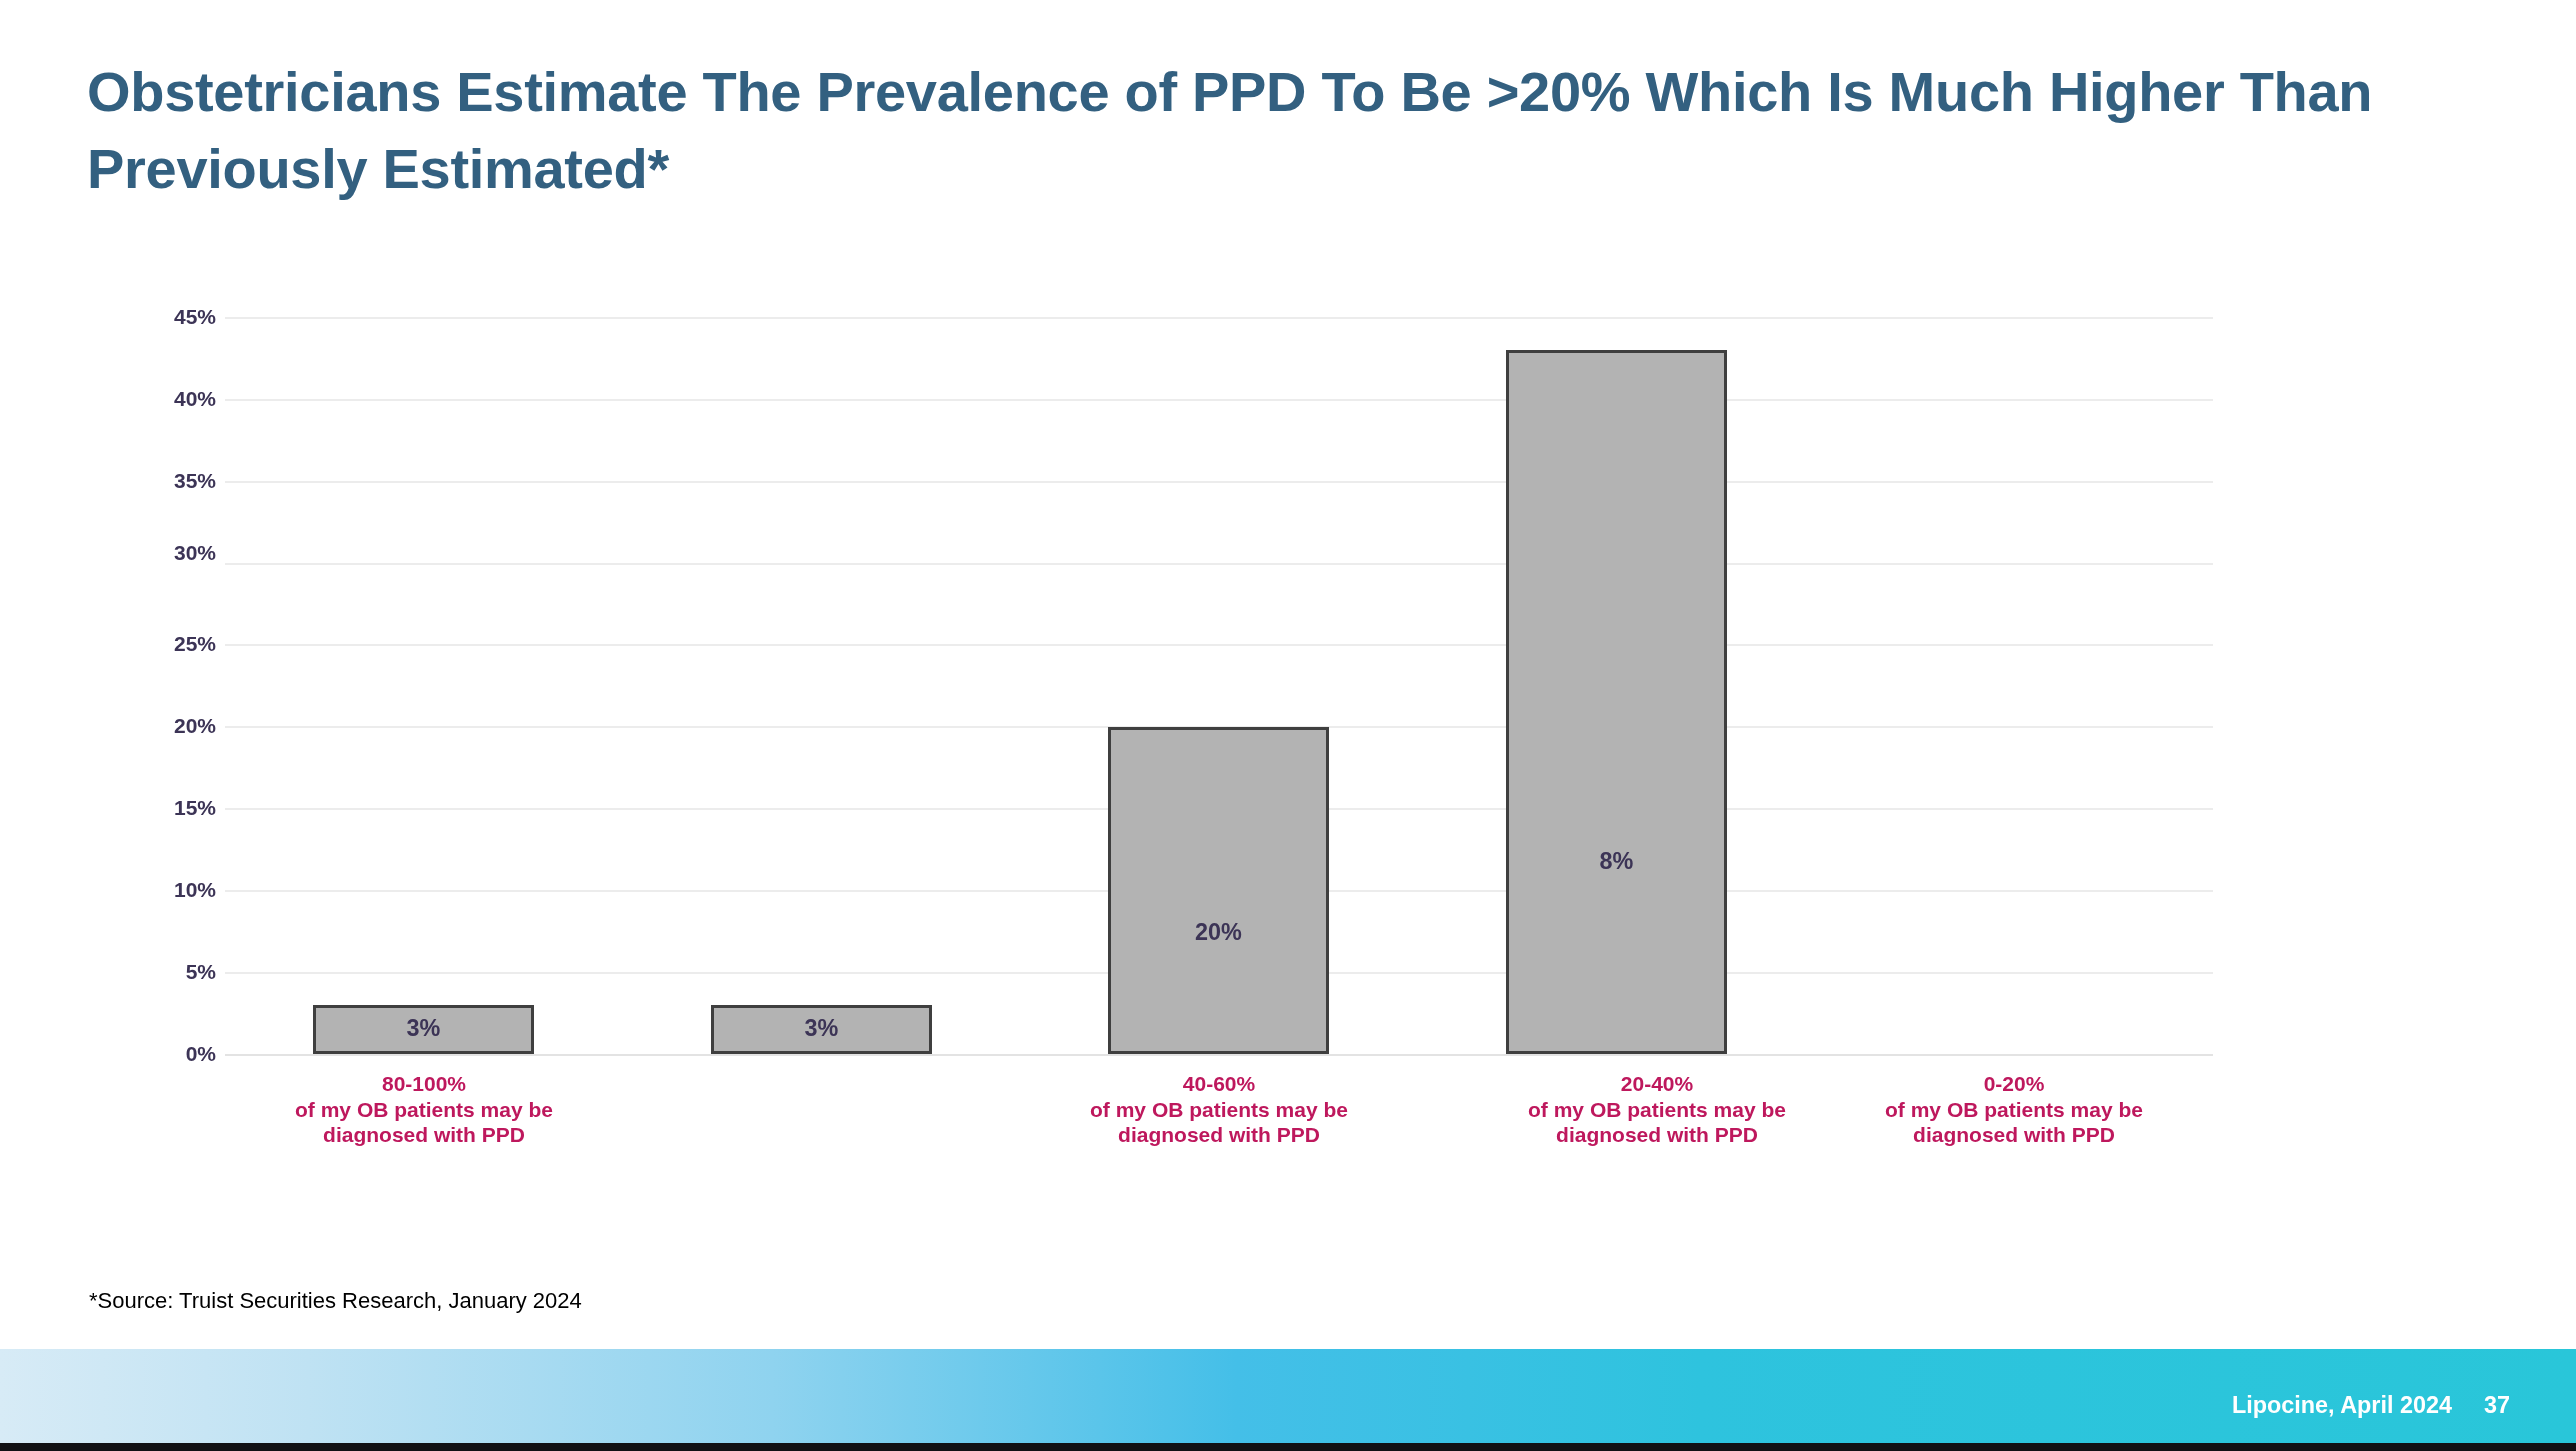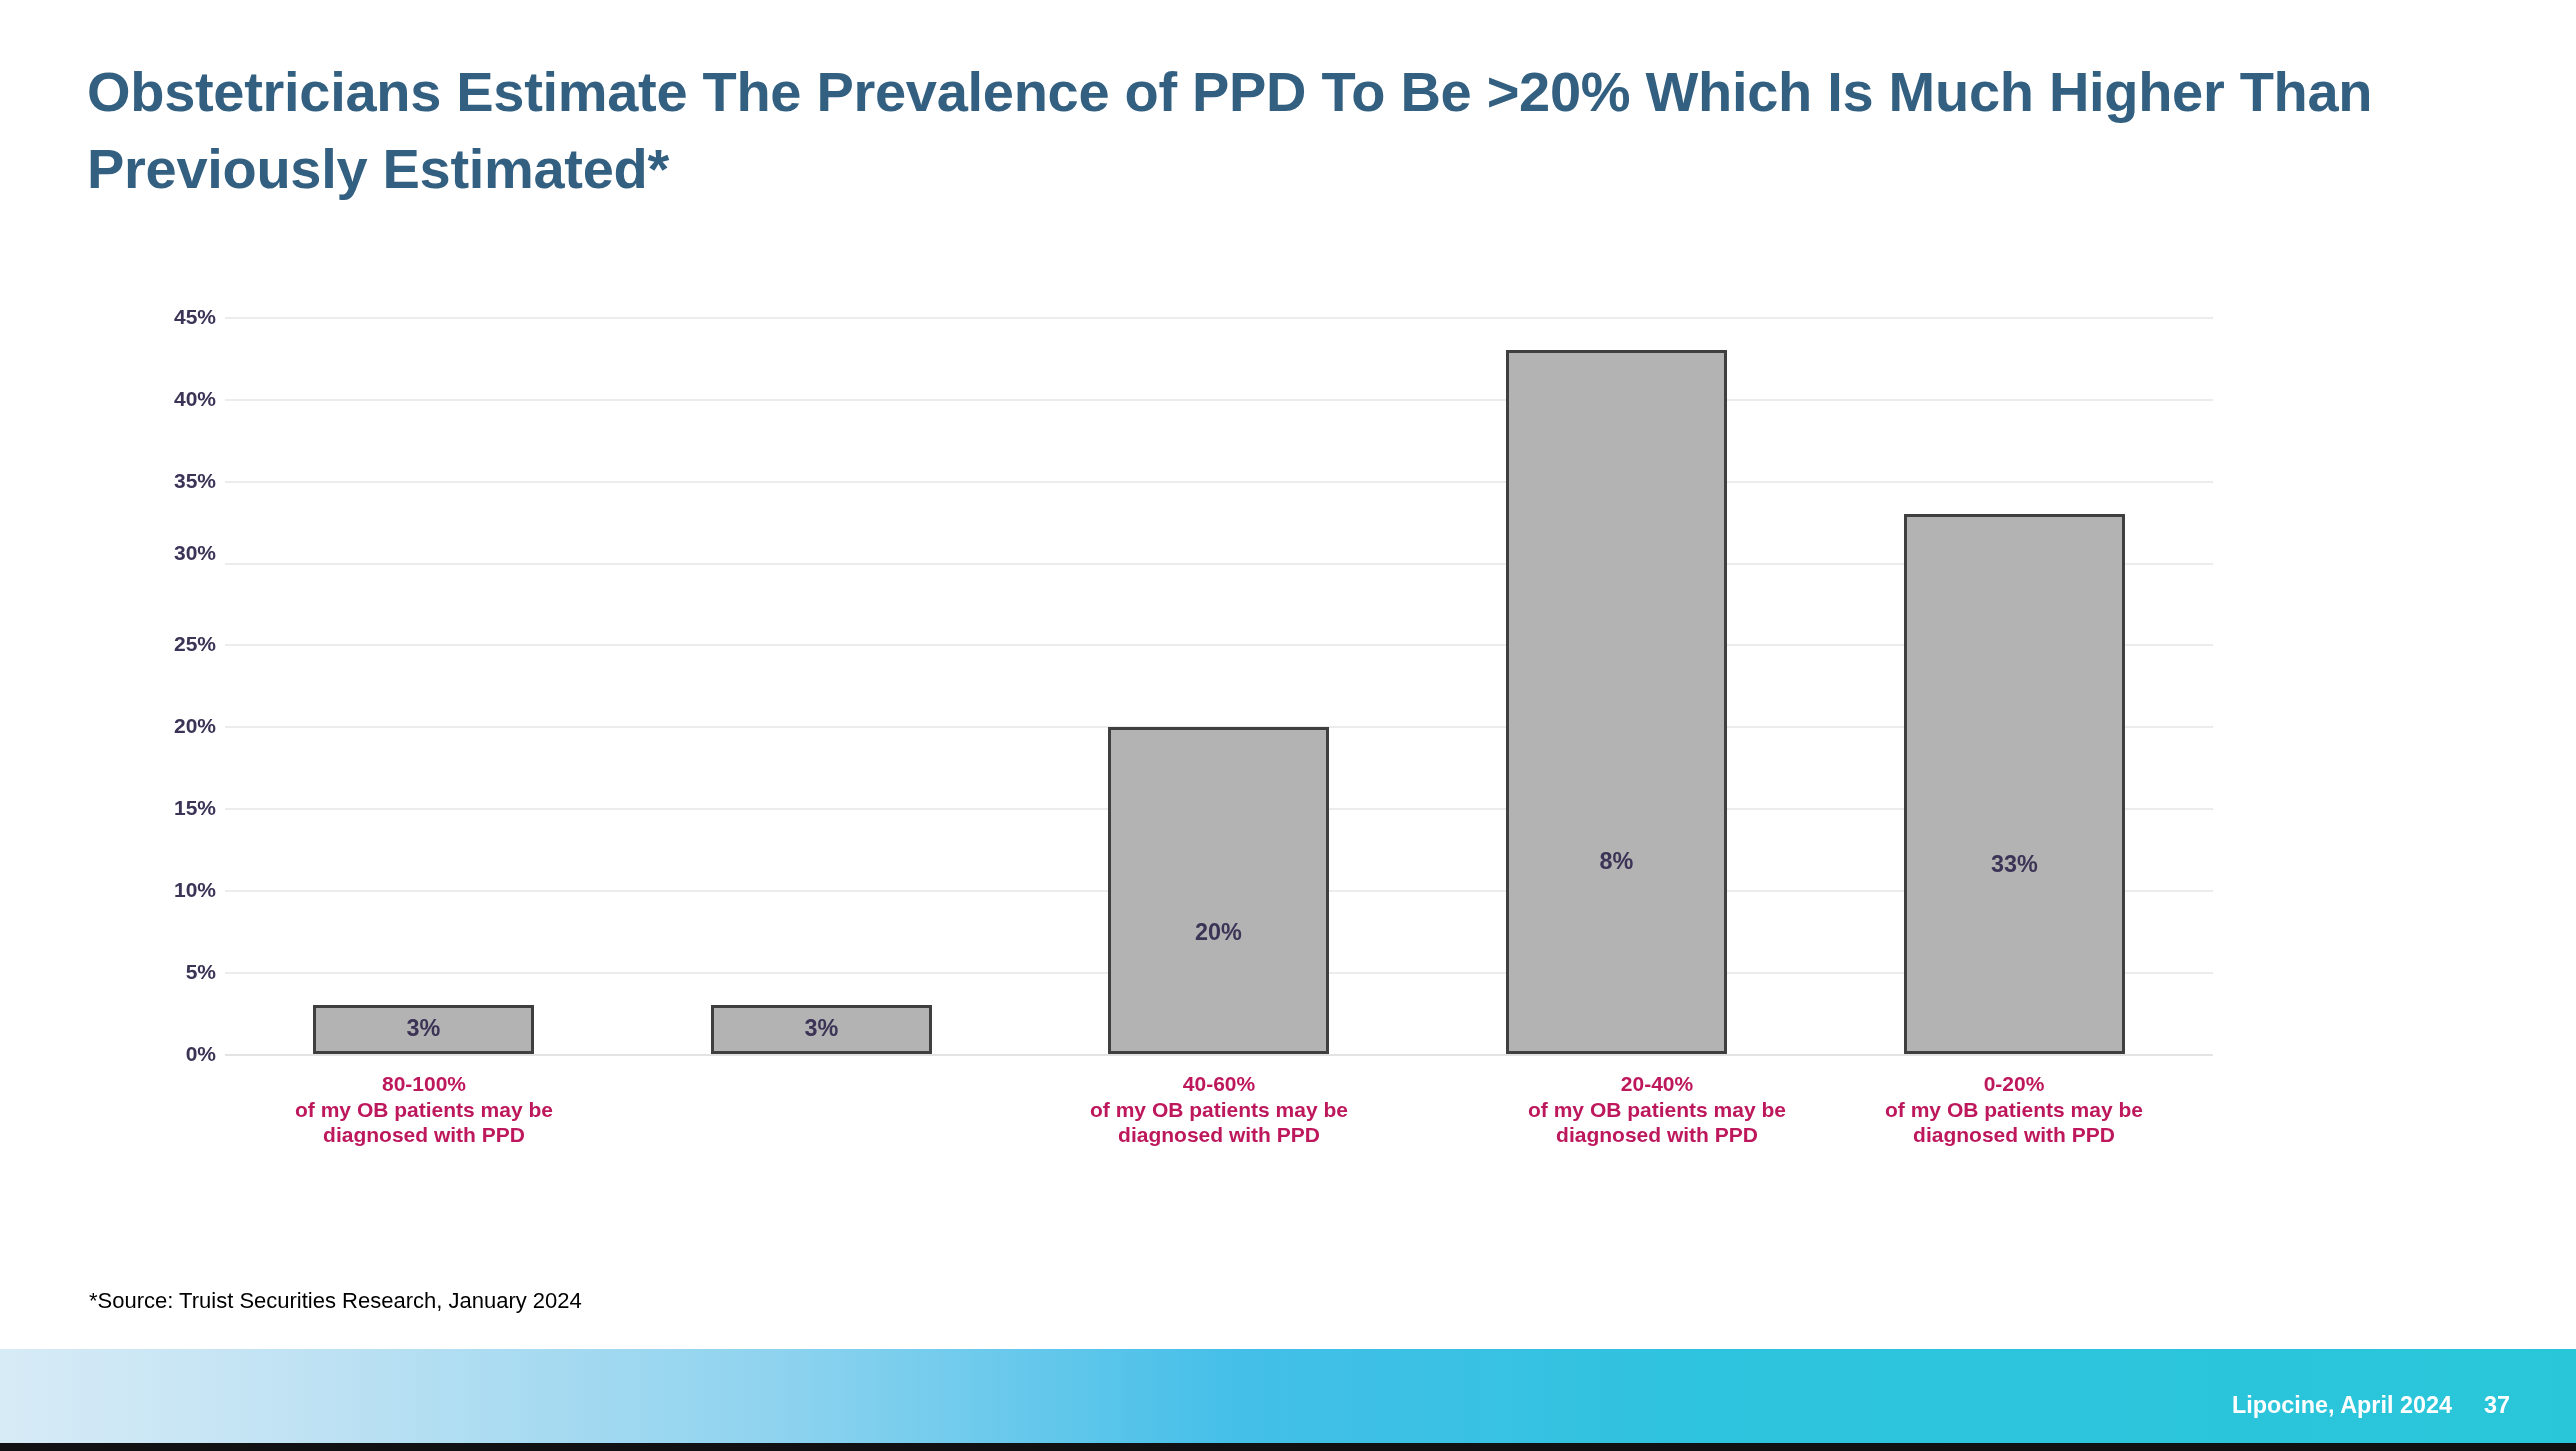--- a/index.html
+++ b/index.html
@@ -192,23 +192,20 @@
       </div>
       <div class="bar" style="left: 486px; width: 221px; height: 49px; background: rgb(179, 179, 179); border-color: rgb(63, 63, 63);">
         <div class="bar-value" style="bottom: 9.3px;">3%</div>
       </div>
       <div class="bar" style="left: 883px; width: 221px; height: 327px; background: rgb(179, 179, 179); border-color: rgb(63, 63, 63);">
         <div class="bar-value" style="bottom: 105px;">20%</div>
       </div>
       <div class="bar" style="left: 1281px; width: 221px; height: 704px; background: rgb(179, 179, 179); border-color: rgb(63, 63, 63);">
         <div class="bar-value" style="bottom: 176px;">8%</div>
       </div>
-      <div class="bar" style="left: 1679px; width: 221px; height: 540px; background: rgb(179, 179, 179); border-color: rgb(63, 63, 63);">
-        <div class="bar-value" style="bottom: 173px;">33%</div>
-      </div>
     </div>
 
   <div id="x-labels">
       <div class="xlabel" style="left: 0px; width: 398px;">
         <div>80-100%</div>
         <div>of my OB patients may be</div>
         <div>diagnosed with PPD</div>
       </div>
       <div class="xlabel" style="left: 795px; width: 398px;">
         <div>40-60%</div>

